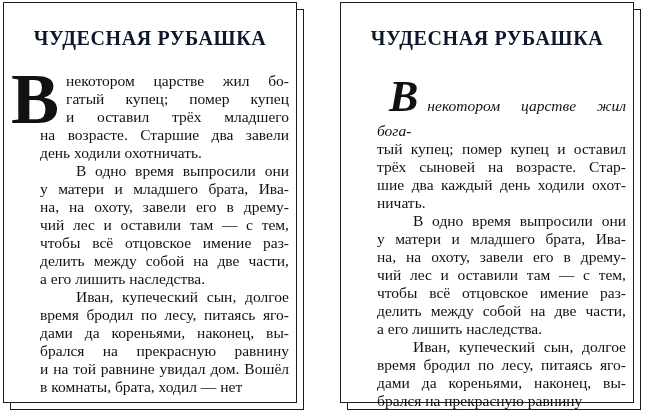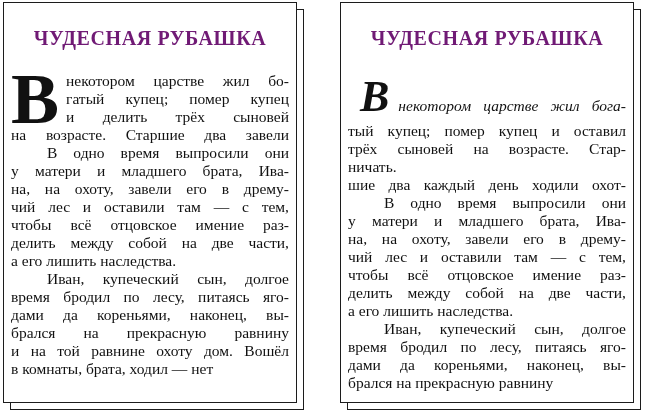--- a/index.html
+++ b/index.html
@@ -30,35 +30,36 @@
   }
   .card.back  { left: 7px; top: 7px; }
   .card.front { left: 0; top: 0; }
   .page-title {
     margin: 24px 4px 0;
     font-size: 20px;
     line-height: 22px;
     font-weight: bold;
     letter-spacing: 0.6px;
     text-align: center;
-    color: #701a75;
+    color: #0f172a;
     white-space: nowrap;
   }
   .page-body {
     margin: 23px 7px 0;
     color: #111111;
     font-size: 15.5px;
   }
   .para { margin: 0; }
   .line {
     height: 18px;
     line-height: 18px;
     text-align: justify;
     text-align-last: justify;
     overflow: visible;
+    margin-left: 29px;
   }
   .line.last { text-align-last: left; }
   .line.indent { text-indent: 36px; }
   .line.raised-line { height: auto; min-height: 18px; font-style: italic; }
   .drop-cap {
     float: left;
     font-size: 72px;
     line-height: 54px;
     height: 54px;
     font-weight: bold;
@@ -80,55 +81,56 @@
 
   <div class="page-stack left">
     <div class="card back"></div>
     <div class="card front">
       <h1 class="page-title">ЧУДЕСНАЯ РУБАШКА</h1>
       <div class="page-body">
           <div class="para">
             <span class="drop-cap">В</span>
             <div class="line">некотором царстве жил бо-</div>
             <div class="line">гатый купец; помер купец</div>
-            <div class="line">и делить трёх сыновей</div>
+            <div class="line">и оставил трёх младшего</div>
             <div class="line">на возрасте. Старшие два завели</div>
+            <div class="line last">день ходили охотничать.</div>
           </div>
           <div class="para">
             <div class="line indent">В одно время выпросили они</div>
             <div class="line">у матери и младшего брата, Ива-</div>
             <div class="line">на, на охоту, завели его в дрему-</div>
             <div class="line">чий лес и оставили там — с тем,</div>
             <div class="line">чтобы всё отцовское имение раз-</div>
             <div class="line">делить между собой на две части,</div>
             <div class="line last">а его лишить наследства.</div>
           </div>
           <div class="para">
             <div class="line indent">Иван, купеческий сын, долгое</div>
             <div class="line">время бродил по лесу, питаясь яго-</div>
             <div class="line">дами да кореньями, наконец, вы-</div>
             <div class="line">брался на прекрасную равнину</div>
-            <div class="line">и на той равнине охоту дом. Вошёл</div>
+            <div class="line">и на той равнине увидал дом. Вошёл</div>
             <div class="line last">в комнаты, брата, ходил — нет</div>
           </div>
         </div>
     </div>
   </div>
 
   <div class="page-stack right">
     <div class="card back"></div>
     <div class="card front">
       <h1 class="page-title">ЧУДЕСНАЯ РУБАШКА</h1>
       <div class="page-body">
           <div class="para">
             <div class="line raised-line"><span class="raised-cap">В</span>некотором царстве жил бога-</div>
             <div class="line">тый купец; помер купец и оставил</div>
             <div class="line">трёх сыновей на возрасте. Стар-</div>
+            <div class="line">шие два каждый день ходили охот-</div>
             <div class="line last">ничать.</div>
-            <div class="line">шие два каждый день ходили охот-</div>
           </div>
           <div class="para">
             <div class="line indent">В одно время выпросили они</div>
             <div class="line">у матери и младшего брата, Ива-</div>
             <div class="line">на, на охоту, завели его в дрему-</div>
             <div class="line">чий лес и оставили там — с тем,</div>
             <div class="line">чтобы всё отцовское имение раз-</div>
             <div class="line">делить между собой на две части,</div>
             <div class="line last">а его лишить наследства.</div>
           </div>

